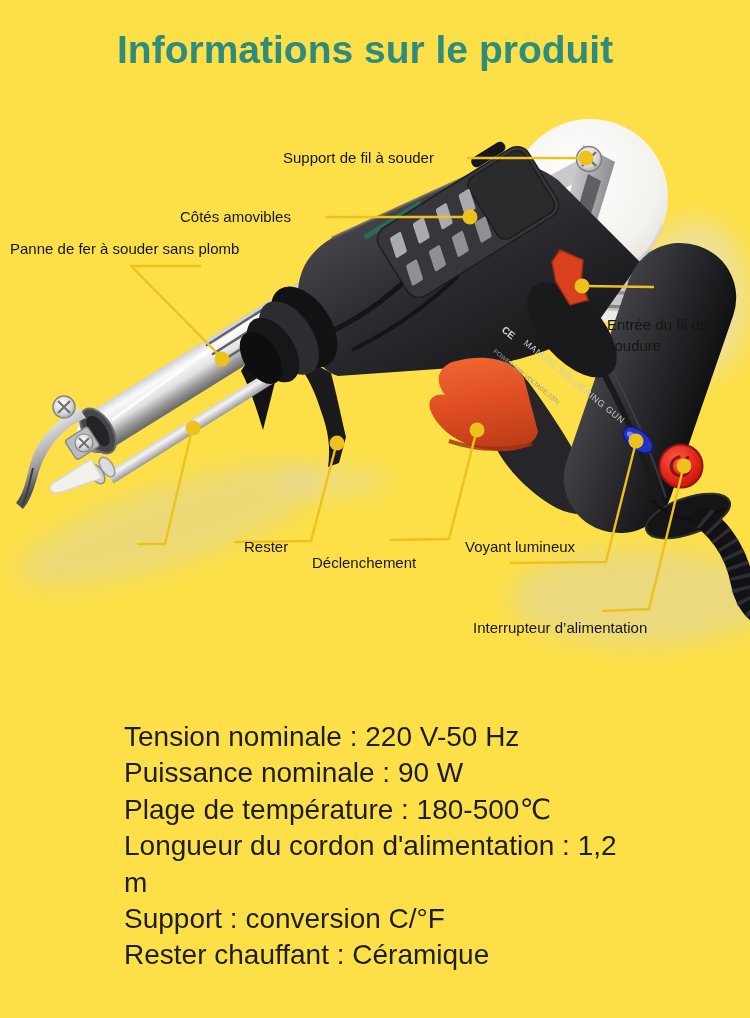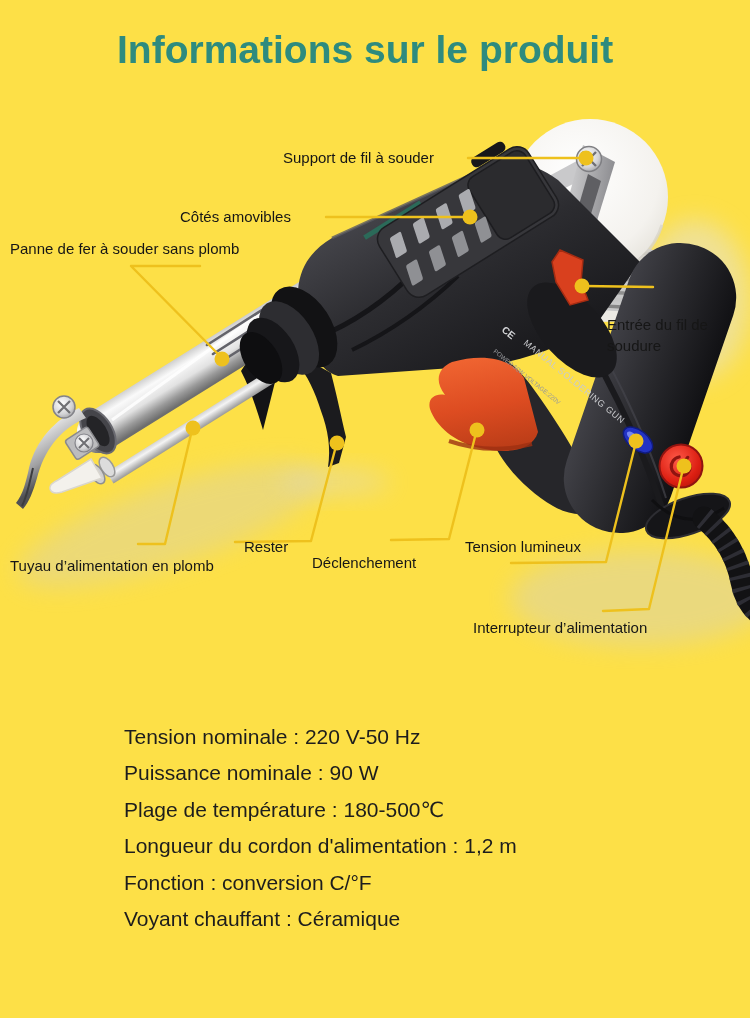--- a/index.html
+++ b/index.html
@@ -5,21 +5,21 @@
   html,body{margin:0;padding:0;background:#ffffff;}
   #page{position:relative;width:750px;height:1018px;background:#fde047;overflow:hidden;
         font-family:"Liberation Sans","DejaVu Sans",sans-serif;}
   .title{position:absolute;left:375px;top:28px;transform:translateX(-52%);
          font-size:39px;font-weight:bold;white-space:nowrap;color:var(--title-text,#2e8b7e);}
   .callout-label{position:absolute;font-size:15px;line-height:21px;color:var(--label-text,#161616);}
   .figure-svg{position:absolute;left:0;top:0;}
   .leader{fill:none;stroke:var(--leader-line,#eec11d);stroke-width:2.4;stroke-linejoin:round;stroke-linecap:round;}
   .leader-dot{fill:var(--leader-line,#eec11d);}
   .specs{position:absolute;left:124px;top:719px;width:500px;color:var(--spec-text,#1d1d1d);}
-  .spec-line{font-size:21px;line-height:36.4px;}
+  .spec-line{font-size:28px;line-height:36.4px;}
 </style>
 </head>
 <body>
 
 <div id="page">
 
   <div class="title">Informations sur le produit</div>
 
   <svg class="figure-svg" width="750" height="1018" viewBox="0 0 750 1018">
     <defs>
@@ -238,27 +238,26 @@
       <circle class="leader-dot" cx="636" cy="441" r="7.5"></circle>
       <circle class="leader-dot" cx="684" cy="466" r="7.5"></circle>
     </g>
   </svg>
 
   <div class="callout-label" style="left:283px;top:147px;">Support de fil à souder</div>
   <div class="callout-label" style="left:180px;top:206px;">Côtés amovibles</div>
   <div class="callout-label" style="left:607px;top:314px;width:112px;">Entrée du fil de soudure</div>
   <div class="callout-label" style="left:10px;top:238px;">Panne de fer à souder sans plomb</div>
   <div class="callout-label" style="left:232px;top:536px;margin-left:12px;">Rester</div>
-  <div class="callout-label" style="left:10px;top:555px;">Tuyau d’alimentation en plomb</div>
   <div class="callout-label" style="left:312px;top:552px;">Déclenchement</div>
-  <div class="callout-label" style="left:465px;top:536px;">Tension lumineux</div>
+  <div class="callout-label" style="left:465px;top:536px;">Voyant lumineux</div>
   <div class="callout-label" style="left:473px;top:617px;">Interrupteur d’alimentation</div>
 
   <div class="specs">
     <div class="spec-line">Tension nominale : 220 V-50 Hz</div>
     <div class="spec-line">Puissance nominale : 90 W</div>
     <div class="spec-line">Plage de température : 180-500℃</div>
     <div class="spec-line">Longueur du cordon d'alimentation : 1,2 m</div>
-    <div class="spec-line">Fonction : conversion C/°F</div>
-    <div class="spec-line">Voyant chauffant : Céramique</div>
+    <div class="spec-line">Support : conversion C/°F</div>
+    <div class="spec-line">Rester chauffant : Céramique</div>
   </div>
 
 </div>
 
 </body></html>

